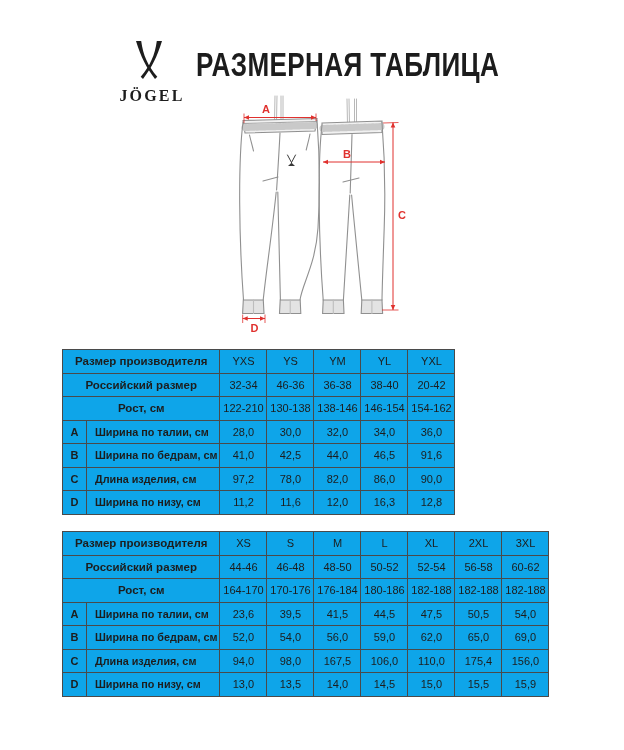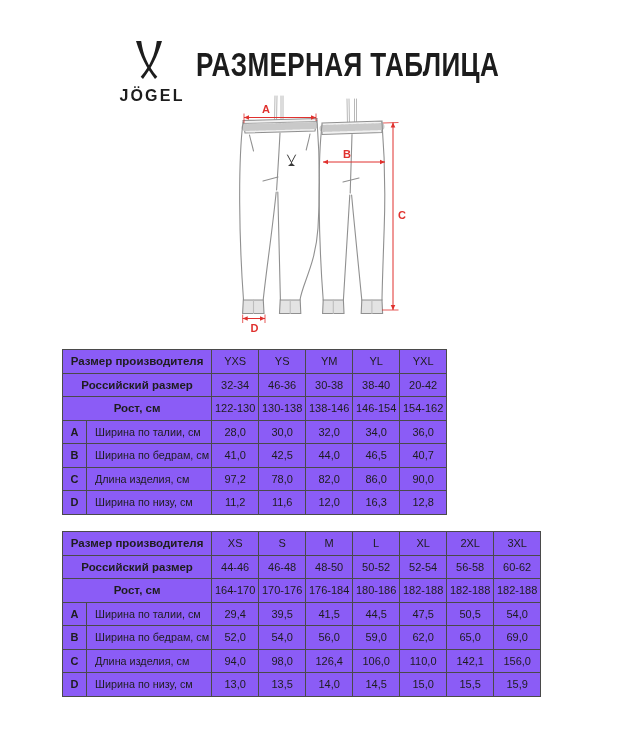--- a/index.html
+++ b/index.html
@@ -4,46 +4,46 @@
 <style>
   html,body{margin:0;padding:0;background:#ffffff;}
   #page{
     position:relative;width:624px;height:750px;background:#ffffff;overflow:hidden;
     font-family:"Liberation Sans", sans-serif;color:#1d1d1d;
   }
   
   #logo-mark{position:absolute;left:135px;top:41px;width:28px;height:42px;}
   #brand-text{
     position:absolute;left:104px;top:87px;width:96px;text-align:center;
-    font-size:16px;font-weight:bold;letter-spacing:2.2px;color:#1d1d1d;
+    font-size:16px;font-weight:bold;letter-spacing:2.2px;color:#1d1d1d;font-family:Liberation Serif, serif;
   }
   #page-title{
     position:absolute;left:196px;top:48px;height:34px;line-height:34px;
     font-size:33px;font-weight:bold;color:#1c1c1c;white-space:nowrap;
     transform:scaleX(0.79);transform-origin:left top;letter-spacing:0.5px;
   }
   
   #diagram-wrap{position:absolute;left:200px;top:93px;width:240px;height:250px;}
   #diagram-wrap svg{display:block;}
   .dim-label{font-family:"Liberation Sans", sans-serif;font-size:11px;font-weight:bold;}
   
   table.size-table{
     position:absolute;border-collapse:collapse;table-layout:fixed;
-    background:#8b5cf6;
+    background:#0ea5e9;
   }
   #size-table-0{left:62px;top:349px;}
   #size-table-1{left:62px;top:531px;}
   table.size-table td{
     border:1.5px solid #4a4a4a;height:22.5px;padding:0 2px;
     text-align:center;vertical-align:middle;
     font-size:11px;color:#1d1d1d;white-space:nowrap;overflow:hidden;
   }
   table.size-table td.lbl-h{font-weight:bold;font-size:11.5px;}
   table.size-table td.letter{font-weight:bold;}
-  table.size-table td.mlabel{text-align:left;padding-left:8px;font-size:10.8px;}
+  table.size-table td.mlabel{text-align:left;padding-left:8px;font-size:10.8px;font-weight:bold;}
 </style>
 </head>
 <body>
 
 <div id="page">
 
   <div>
     <svg id="logo-mark" viewBox="0 0 28 42" xmlns="http://www.w3.org/2000/svg">
       <path d="M1,0 C6,16 11,26 20,38 L22.3,35.8 C13,25 8,14 6.2,0 Z" fill="#1d1d1d"></path>
       <path d="M27,0 C22,16 17,26 8,38 L5.7,35.8 C15,25 20,14 21.8,0 Z" fill="#1d1d1d"></path>
@@ -165,27 +165,27 @@
           <td>YXS</td>
           <td>YS</td>
           <td>YM</td>
           <td>YL</td>
           <td>YXL</td>
         </tr>
         <tr>
           <td class="lbl-h" colspan="2">Российский размер</td>
           <td>32-34</td>
           <td>46-36</td>
-          <td>30-38</td>
+          <td>36-38</td>
           <td>38-40</td>
           <td>20-42</td>
         </tr>
         <tr>
           <td class="lbl-h" colspan="2">Рост, см</td>
-          <td>122-130</td>
+          <td>122-210</td>
           <td>130-138</td>
           <td>138-146</td>
           <td>146-154</td>
           <td>154-162</td>
         </tr>
         <tr>
           <td class="letter">A</td>
           <td class="mlabel">Ширина по талии, см</td>
           <td>28,0</td>
           <td>30,0</td>
@@ -193,21 +193,21 @@
           <td>34,0</td>
           <td>36,0</td>
         </tr>
         <tr>
           <td class="letter">B</td>
           <td class="mlabel">Ширина по бедрам, см</td>
           <td>41,0</td>
           <td>42,5</td>
           <td>44,0</td>
           <td>46,5</td>
-          <td>40,7</td>
+          <td>91,6</td>
         </tr>
         <tr>
           <td class="letter">C</td>
           <td class="mlabel">Длина изделия, см</td>
           <td>97,2</td>
           <td>78,0</td>
           <td>82,0</td>
           <td>86,0</td>
           <td>90,0</td>
         </tr>
@@ -261,21 +261,21 @@
           <td>170-176</td>
           <td>176-184</td>
           <td>180-186</td>
           <td>182-188</td>
           <td>182-188</td>
           <td>182-188</td>
         </tr>
         <tr>
           <td class="letter">A</td>
           <td class="mlabel">Ширина по талии, см</td>
-          <td>29,4</td>
+          <td>23,6</td>
           <td>39,5</td>
           <td>41,5</td>
           <td>44,5</td>
           <td>47,5</td>
           <td>50,5</td>
           <td>54,0</td>
         </tr>
         <tr>
           <td class="letter">B</td>
           <td class="mlabel">Ширина по бедрам, см</td>
@@ -285,24 +285,24 @@
           <td>59,0</td>
           <td>62,0</td>
           <td>65,0</td>
           <td>69,0</td>
         </tr>
         <tr>
           <td class="letter">C</td>
           <td class="mlabel">Длина изделия, см</td>
           <td>94,0</td>
           <td>98,0</td>
-          <td>126,4</td>
+          <td>167,5</td>
           <td>106,0</td>
           <td>110,0</td>
-          <td>142,1</td>
+          <td>175,4</td>
           <td>156,0</td>
         </tr>
         <tr>
           <td class="letter">D</td>
           <td class="mlabel">Ширина по низу, см</td>
           <td>13,0</td>
           <td>13,5</td>
           <td>14,0</td>
           <td>14,5</td>
           <td>15,0</td>

